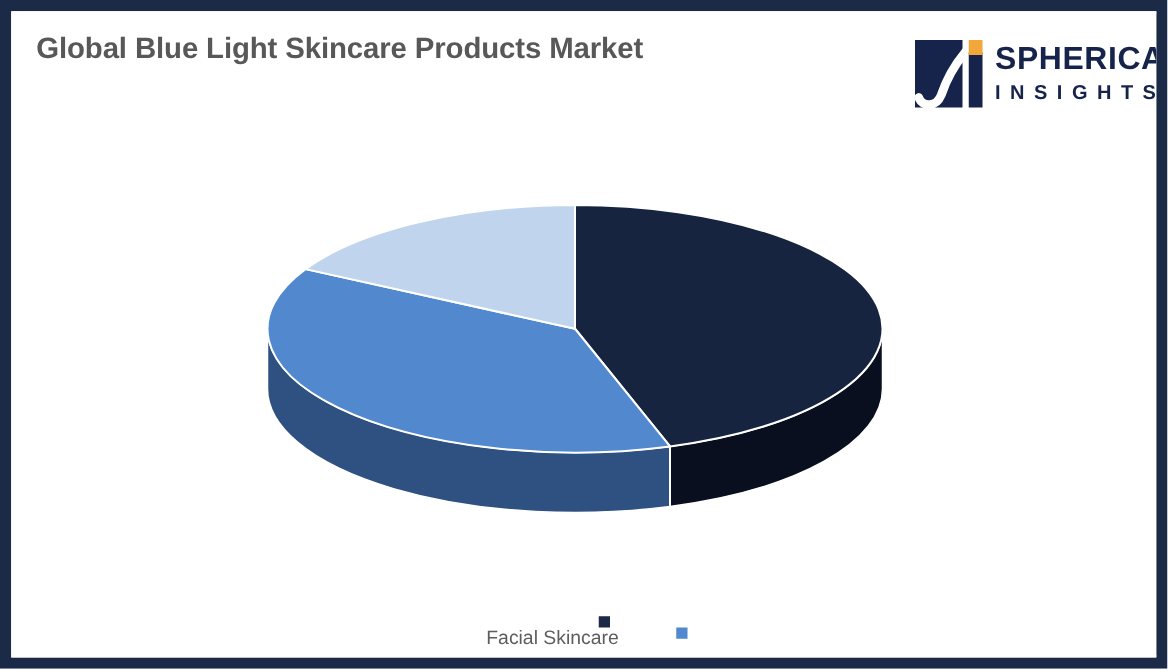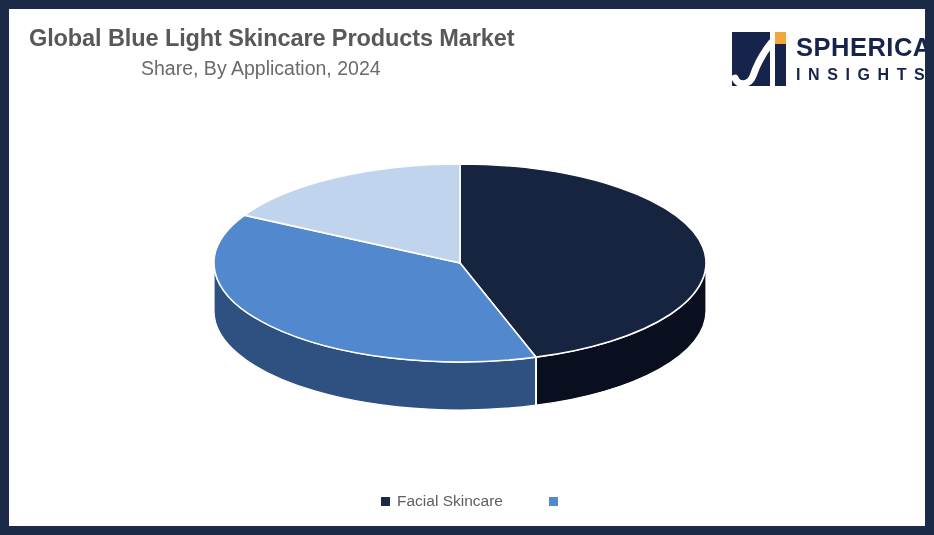--- a/index.html
+++ b/index.html
@@ -107,21 +107,22 @@
     left: 0;
     right: 0;
     top: 481px;
     display: flex;
     justify-content: center;
     align-items: center;
     gap: 46px;
   }
   .legend-item {
     display: flex;
-    align-items: center;
+    align-items: flex-end;
+    flex-direction: column;
   }
   .legend-swatch {
     width: 9px;
     height: 9px;
     flex: 0 0 auto;
     margin-right: 7px;
     margin-top: 1px;
   }
   .legend-label {
     font-size: 15.5px;
@@ -130,21 +131,20 @@
   }
 </style>
 </head>
 <body>
 
 <div id="page">
   <div id="inner-frame">
 
     <div class="title-block">
       <div class="chart-title">Global Blue Light Skincare Products Market</div>
-      <div class="chart-subtitle">Share, By Application, 2024</div>
     </div>
 
     <div class="logo">
       <svg class="logo-mark" viewBox="0 0 58 62">
         <rect x="0" y="4" width="38" height="54" fill="#16234a"></rect>
         <path d="M3 50 C 6 58, 17 58, 21 48 C 25 36, 30 26, 40 14 L 44 10" stroke="#ffffff" stroke-width="7" fill="none" stroke-linecap="round"></path>
         <rect x="43" y="14" width="11" height="44" fill="#16234a"></rect>
         <rect x="43" y="4" width="11" height="12" fill="#f2a73b"></rect>
       </svg>
       <div class="logo-text">

